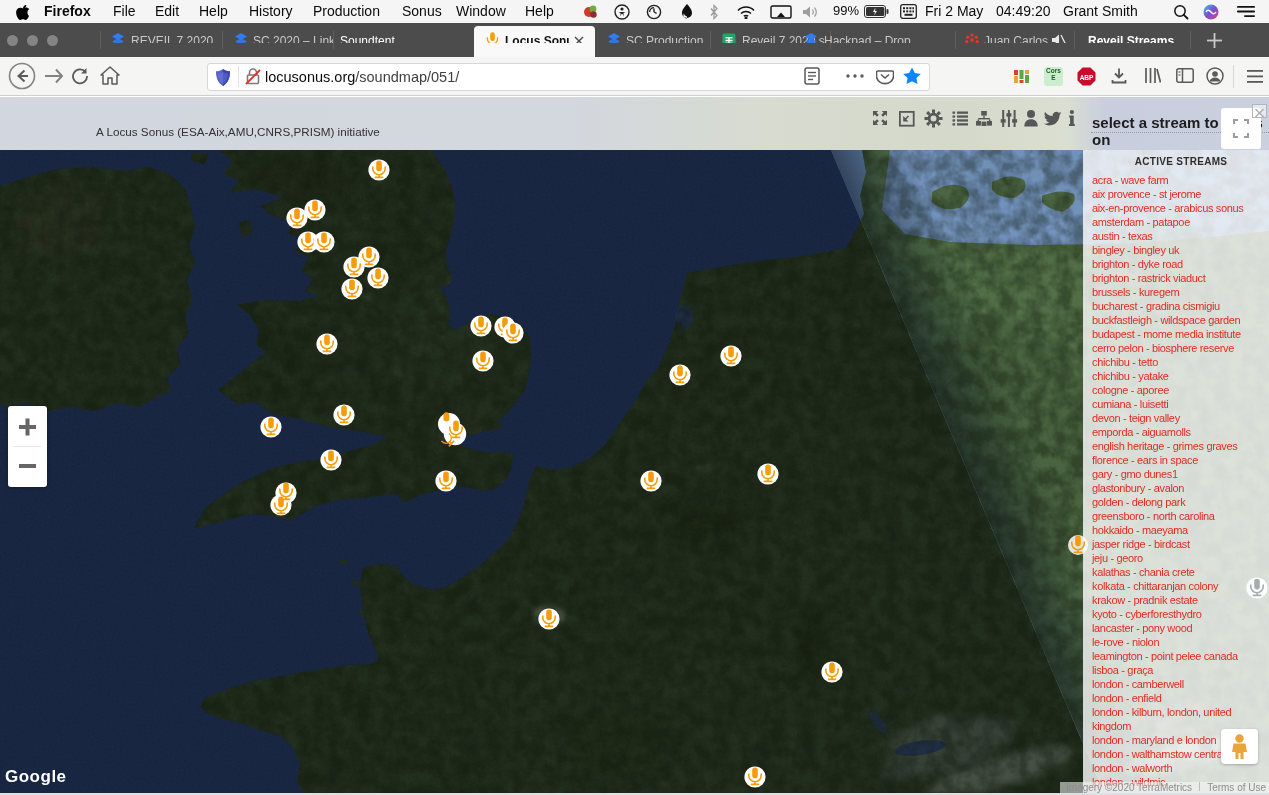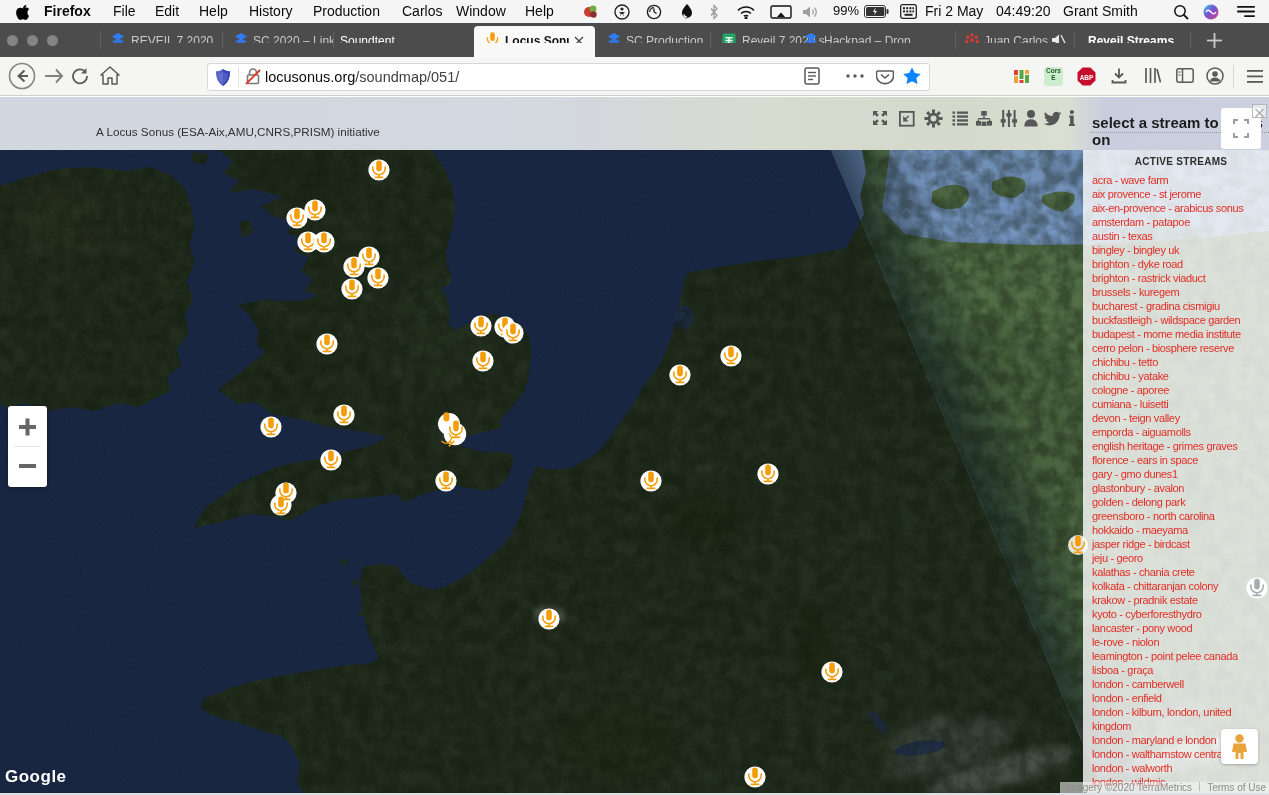--- a/index.html
+++ b/index.html
@@ -29,21 +29,21 @@
   <svg class="abs" style="left:16px;top:4px" width="14" height="16" viewBox="0 0 14 16">
       <path fill="#000" d="M11.4,8.4c0-2.1,1.7-3.1,1.8-3.2c-1-1.4-2.5-1.6-3-1.6c-1.3-.1-2.5.75-3.2.75c-.7,0-1.7-.73-2.8-.71C2.8,3.66,1.5,4.5.8,5.8c-1.4,2.5-.36,6.2,1,8.2c.68,1,1.5,2.1,2.5,2c1,0,1.4-.65,2.6-.65c1.2,0,1.55.65,2.6.63c1.1,0,1.8-1,2.4-2c.78-1.1,1.1-2.2,1.1-2.3C13,11.7,11.4,11,11.4,8.4z"></path>
       <path fill="#000" d="M9.4,2.3C10,1.6,10.4,.65,10.3,0C9.4,0,8.4,.55,7.8,1.2C7.3,1.8,6.8,2.8,6.9,3.7C7.9,3.8,8.9,3,9.4,2.3z" transform="translate(0,1)"></path>
     </svg>
   <span class="mi" style="left:44px;font-weight:bold;">Firefox</span>
   <span class="mi" style="left:113px;">File</span>
   <span class="mi" style="left:155px;">Edit</span>
   <span class="mi" style="left:199px;">Help</span>
   <span class="mi" style="left:249px;">History</span>
   <span class="mi" style="left:313px;">Production</span>
-  <span class="mi" style="left:402px;">Carlos</span>
+  <span class="mi" style="left:402px;">Sonus</span>
   <span class="mi" style="left:456px;">Window</span>
   <span class="mi" style="left:525px;">Help</span>
   <svg class="abs" style="left:583px;top:4px" width="16" height="16">
       <circle cx="6" cy="8" r="5" fill="#cc3a2e"></circle>
       <circle cx="10" cy="5" r="3.4" fill="#6fae3e"></circle>
       <circle cx="10.5" cy="10.5" r="3.2" fill="#8a2f2f"></circle>
     </svg>
   <svg class="abs" style="left:614px;top:4px" width="16" height="16">
       <circle cx="8" cy="8" r="7" fill="none" stroke="#222" stroke-width="1.4"></circle>
       <circle cx="8" cy="5" r="1.6" fill="#222"></circle>

